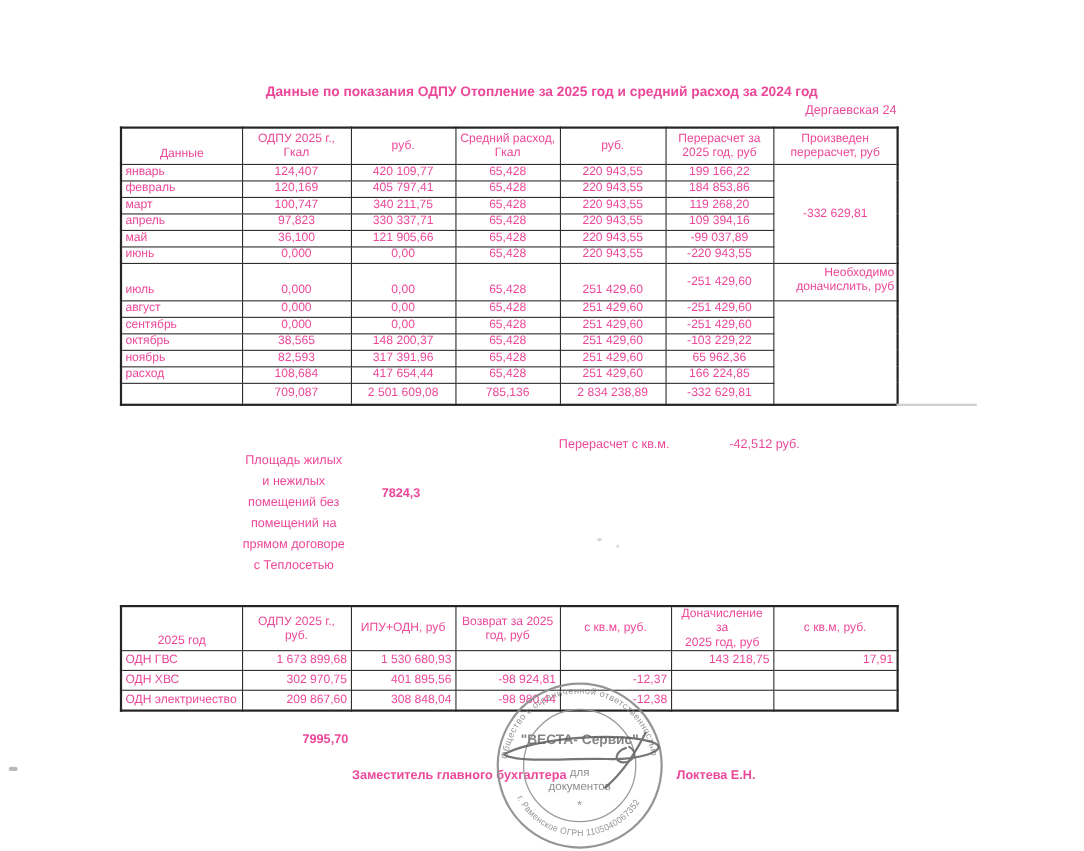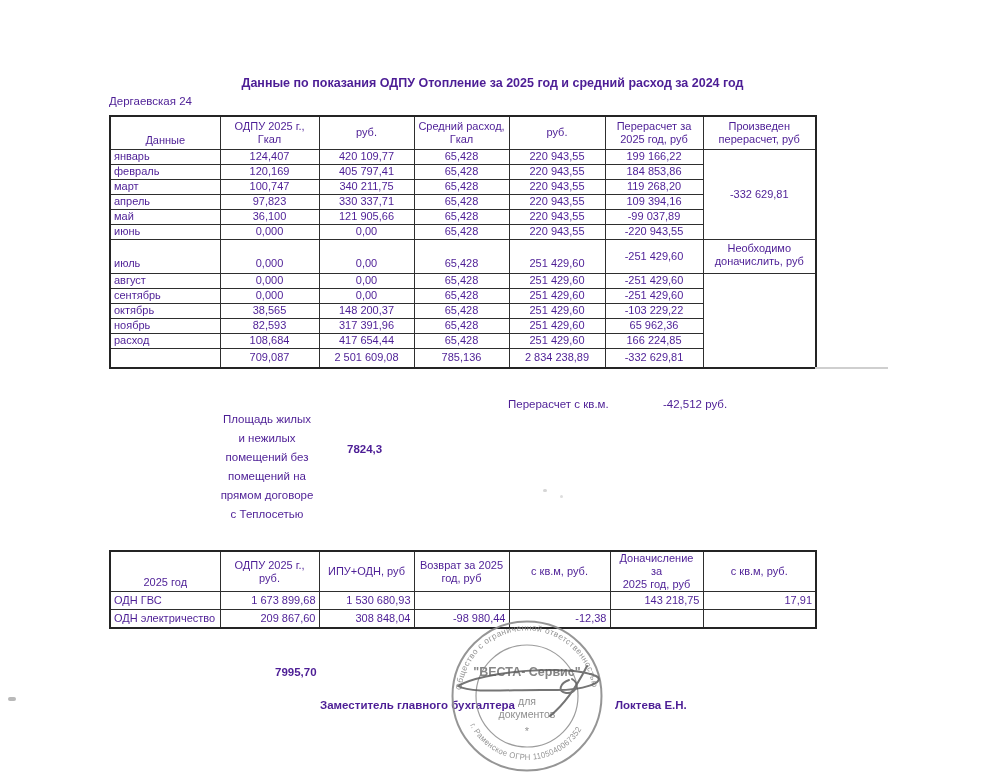--- a/index.html
+++ b/index.html
@@ -1,36 +1,36 @@
 <!DOCTYPE html>
 <html><head>
 <meta charset="utf-8">
 <style>
   html,body{margin:0;padding:0;background:#e8e8e8;}
   .page{position:relative;width:985px;height:774px;background:#ffffff;
-        font-family:"Liberation Sans",sans-serif;color:#4c1d95;overflow:hidden;margin:0 auto;}
+        font-family:"Liberation Sans",sans-serif;color:#ec4899;overflow:hidden;margin:0 auto;}
   .abs{position:absolute;}
   .pre{white-space:pre-line;}
 
   .title{left:0;top:76px;width:985px;text-align:center;font-size:12.5px;font-weight:bold;}
-  .subtitle{left:109px;top:95px;width:706px;text-align:left;font-size:11.5px;}
+  .subtitle{left:109px;top:95px;width:706px;text-align:right;font-size:11.5px;}
 
   table{border-collapse:collapse;table-layout:fixed;position:absolute;background:#fff;}
   td,th{border:1px solid #2e2e2e;font-size:11px;font-weight:normal;line-height:13px;
         text-align:center;vertical-align:middle;padding:0 2px;white-space:pre-line;overflow:hidden;}
 
   .t1{left:109px;top:115px;width:706px;border:2px solid #242424;}
   .t1 tr{height:15px;}
   .t1 tr.hdr{height:33px;}
   .t1 th.c-month{vertical-align:bottom;padding-bottom:2px;}
   .t1 td.mon{text-align:left;padding-left:3px;}
   .t1 tr.jul{height:34px;}
   .t1 tr.jul td{vertical-align:bottom;padding-bottom:3px;}
   .t1 tr.jul td.prc{vertical-align:middle;padding-bottom:0;}
-  .t1 tr.jul td.need{vertical-align:top;padding-top:2px;}
+  .t1 tr.jul td.need{vertical-align:top;padding-top:2px;text-align:right;}
   .t1 tr.tot{height:20px;margin-top:40px;}
   .t1 td.pmerge{vertical-align:middle;}
 
   .t2{left:109px;top:550px;width:706px;border:2px solid #242424;}
   .t2 tr{height:18px;}
   .t2 tr.hdr{height:32px;}
   .t2 th.c-year{vertical-align:bottom;padding-bottom:2px;}
   .t2 td{text-align:right;padding-right:3px;}
   .t2 td.lbl{text-align:left;padding-left:3px;}
 
@@ -228,20 +228,29 @@
     <tr>
       <td class="lbl">ОДН ГВС</td>
       <td>1 673 899,68</td>
       <td>1 530 680,93</td>
       <td></td>
       <td></td>
       <td>143 218,75</td>
       <td>17,91</td>
     </tr>
     <tr>
+      <td class="lbl">ОДН ХВС</td>
+      <td>302 970,75</td>
+      <td>401 895,56</td>
+      <td>-98 924,81</td>
+      <td>-12,37</td>
+      <td></td>
+      <td></td>
+    </tr>
+    <tr>
       <td class="lbl">ОДН электричество</td>
       <td>209 867,60</td>
       <td>308 848,04</td>
       <td>-98 980,44</td>
       <td>-12,38</td>
       <td></td>
       <td></td>
     </tr>
   </tbody>
     </table>

